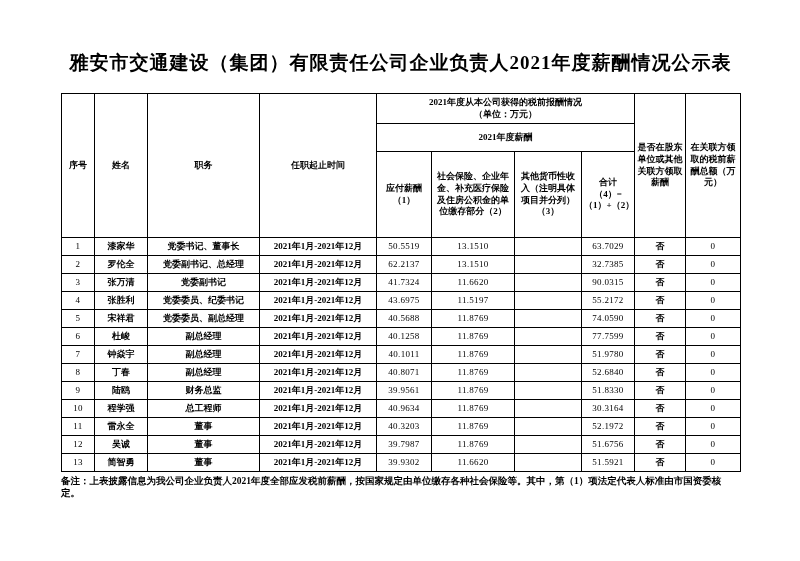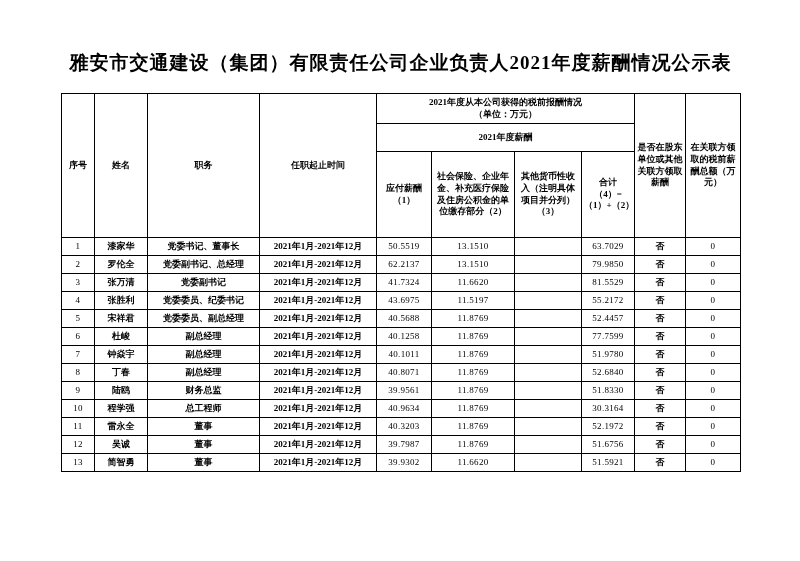--- a/index.html
+++ b/index.html
@@ -114,33 +114,33 @@
     <td class="num">0</td>
   </tr>
         <tr>
     <td class="num">2</td>
     <td>罗伦全</td>
     <td>党委副书记、总经理</td>
     <td>2021年1月-2021年12月</td>
     <td class="num">62.2137</td>
     <td class="num">13.1510</td>
     <td class="num"></td>
-    <td class="num">79.9850</td>
+    <td class="num">32.7385</td>
     <td>否</td>
     <td class="num">0</td>
   </tr>
         <tr>
     <td class="num">3</td>
     <td>张万清</td>
     <td>党委副书记</td>
     <td>2021年1月-2021年12月</td>
     <td class="num">41.7324</td>
     <td class="num">11.6620</td>
     <td class="num"></td>
-    <td class="num">81.5529</td>
+    <td class="num">90.0315</td>
     <td>否</td>
     <td class="num">0</td>
   </tr>
         <tr>
     <td class="num">4</td>
     <td>张胜利</td>
     <td>党委委员、纪委书记</td>
     <td>2021年1月-2021年12月</td>
     <td class="num">43.6975</td>
     <td class="num">11.5197</td>
@@ -150,21 +150,21 @@
     <td class="num">0</td>
   </tr>
         <tr>
     <td class="num">5</td>
     <td>宋祥君</td>
     <td>党委委员、副总经理</td>
     <td>2021年1月-2021年12月</td>
     <td class="num">40.5688</td>
     <td class="num">11.8769</td>
     <td class="num"></td>
-    <td class="num">52.4457</td>
+    <td class="num">74.0590</td>
     <td>否</td>
     <td class="num">0</td>
   </tr>
         <tr>
     <td class="num">6</td>
     <td>杜峻</td>
     <td>副总经理</td>
     <td>2021年1月-2021年12月</td>
     <td class="num">40.1258</td>
     <td class="num">11.8769</td>
@@ -253,14 +253,15 @@
     <td class="num">39.9302</td>
     <td class="num">11.6620</td>
     <td class="num"></td>
     <td class="num">51.5921</td>
     <td>否</td>
     <td class="num">0</td>
   </tr>
       </tbody>
   </table>
 
+  <p class="note">备注：上表披露信息为我公司企业负责人2021年度全部应发税前薪酬，按国家规定由单位缴存各种社会保险等。其中，第（1）项法定代表人标准由市国资委核定。</p>
 
 </div>
 
 </body></html>

